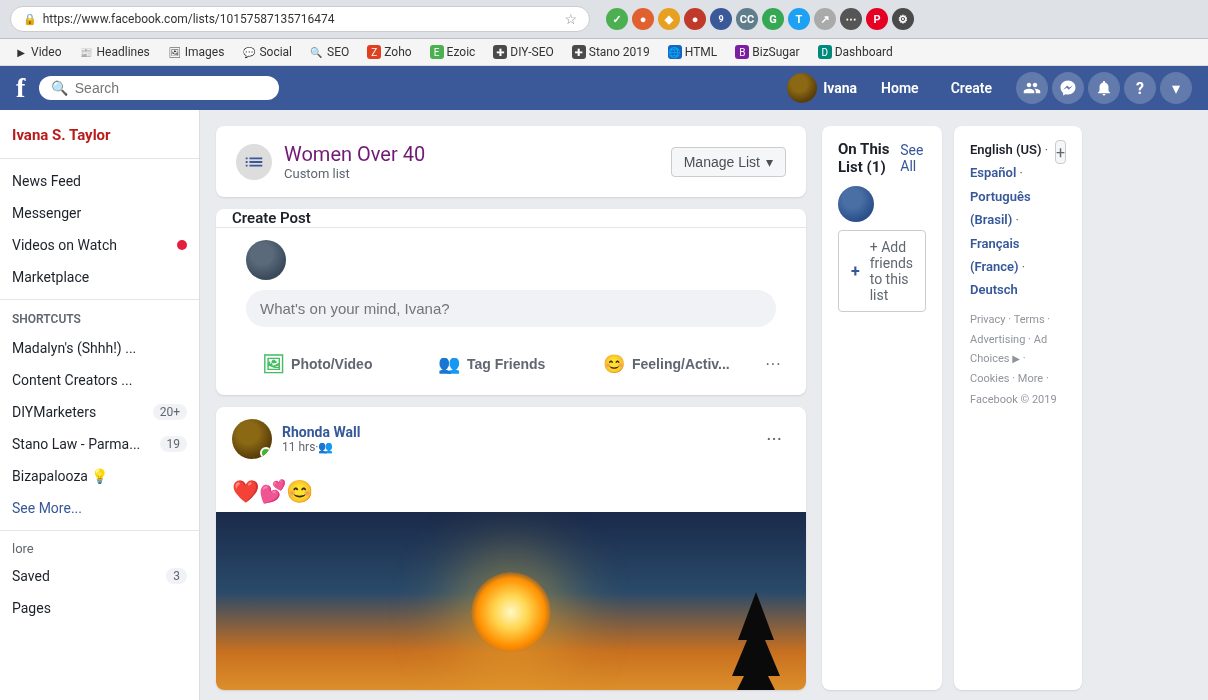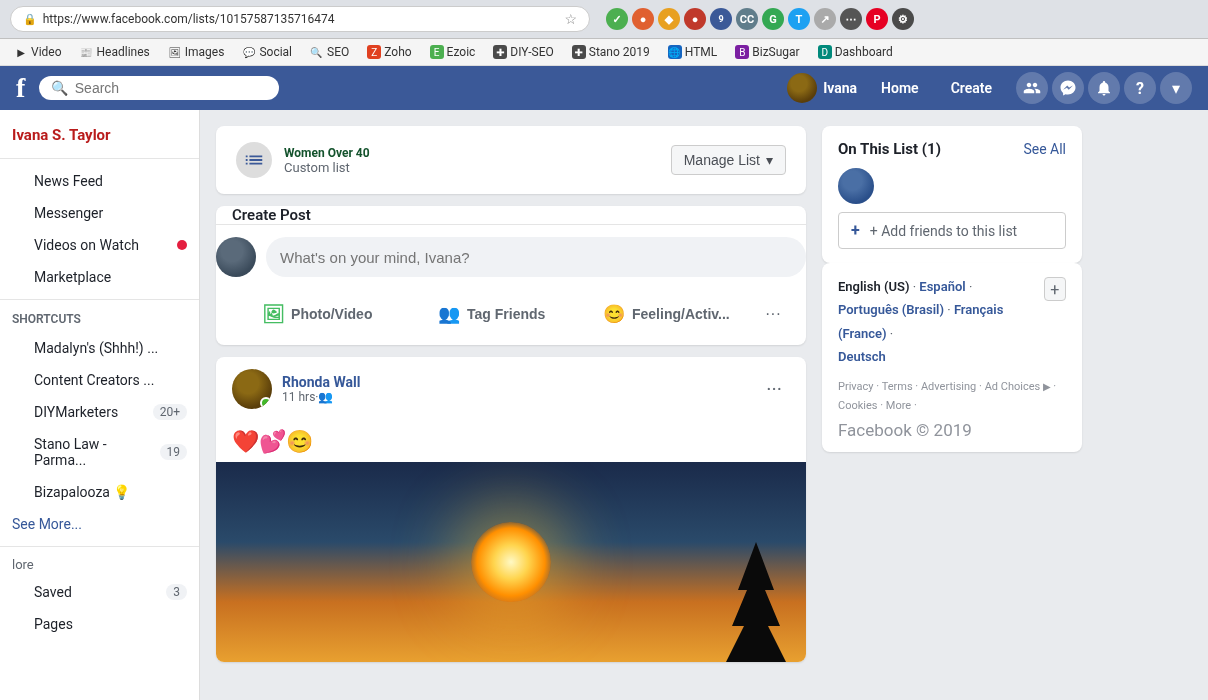--- a/index.html
+++ b/index.html
@@ -32,47 +32,47 @@
     .fb-nav-link { color: white; cursor: pointer; padding: 4px 8px; border-radius: 4px; }
     .fb-nav-icons { display: flex; align-items: center; gap: 4px; }
     .fb-nav-icon-btn { width: 32px; height: 32px; border-radius: 50%; background: rgba(255,255,255,0.2); display: flex; align-items: center; justify-content: center; cursor: pointer; color: white; font-size: 16px; }
 
     
     .fb-main { display: flex; height: calc(700px - 44px - 32px - 28px); overflow: hidden; }
 
     
     .fb-sidebar { width: 200px; background: white; padding: 8px 0; overflow-y: auto; border-right: 1px solid #ddd; flex-shrink: 0; }
     .sidebar-user { padding: 8px 12px; font-size: 15px; font-weight: bold; color: #b91c1c; cursor: pointer; }
-    .sidebar-item { padding: 8px 12px; font-size: 14px; color: #1d2129; cursor: pointer; display: flex; align-items: center; justify-content: space-between; margin-left: 22px; }
+    .sidebar-item { padding: 8px 12px; font-size: 14px; color: #1d2129; cursor: pointer; display: flex; align-items: center; justify-content: space-between; }
     .sidebar-item-label { }
     .sidebar-badge { width: 10px; height: 10px; background: #e41e3f; border-radius: 50%; display: inline-block; }
     .sidebar-divider { height: 1px; background: #e5e5e5; margin: 6px 0; }
     .sidebar-section-title { padding: 6px 12px; font-size: 12px; color: #606770; font-weight: 600; text-transform: uppercase; }
     .sidebar-count { font-size: 12px; color: #606770; background: #f0f2f5; border-radius: 10px; padding: 1px 7px; }
     .see-more { padding: 8px 12px; font-size: 14px; color: #365899; cursor: pointer; }
     .explore-section { padding: 4px 12px; font-size: 13px; color: #606770; }
 
     
     .fb-content { flex: 1; overflow-y: auto; padding: 16px; display: flex; gap: 16px; }
 
     
     .feed-column { flex: 1; max-width: 590px; display: flex; flex-direction: column; gap: 12px; }
 
     
     .page-header { background: white; border-radius: 8px; padding: 16px 20px; display: flex; align-items: center; justify-content: space-between; box-shadow: 0 1px 2px rgba(0,0,0,0.1); }
     .page-header-left { display: flex; align-items: center; gap: 12px; }
     .page-header-icon { width: 36px; height: 36px; border-radius: 50%; background: #ddd; display: flex; align-items: center; justify-content: center; font-size: 18px; }
-    .page-title { font-size: 12px; font-weight: bold; color: #14532d; }
+    .page-title { font-size: 20px; font-weight: normal; color: #701a75; }
     .page-subtitle { font-size: 13px; color: #606770; }
     .manage-list-btn { border: 1px solid #ccc; background: #f5f6f7; border-radius: 4px; padding: 6px 12px; font-size: 14px; cursor: pointer; display: flex; align-items: center; gap: 6px; color: #4b4f56; }
 
     
     .create-post { background: white; border-radius: 8px; box-shadow: 0 1px 2px rgba(0,0,0,0.1); }
     .create-post-header { padding: 0 16px; border-bottom: 1px solid #e5e5e5; font-size: 15px; font-weight: 600; color: #1d2129; }
-    .create-post-body { padding: 12px 0; display: flex; gap: 10px; }
+    .create-post-body { padding: 12px 30px; display: flex; gap: 10px; flex-direction: column; }
     .create-post-avatar { width: 40px; height: 40px; border-radius: 50%; background: #6b7280; overflow: hidden; flex-shrink: 0; }
     .create-post-input { flex: 1; background: #f0f2f5; border: none; border-radius: 20px; padding: 10px 14px; font-size: 15px; color: #606770; cursor: pointer; outline: none; }
     .create-post-actions { display: flex; align-items: center; padding: 6px 16px 12px; gap: 4px; }
     .post-action-btn { display: flex; align-items: center; gap: 6px; padding: 8px 14px; border-radius: 4px; cursor: pointer; font-size: 14px; font-weight: 600; color: #606770; border: none; background: transparent; flex: 1; justify-content: center; }
     .post-action-more { width: 34px; height: 34px; border-radius: 50%; background: transparent; border: none; cursor: pointer; display: flex; align-items: center; justify-content: center; font-size: 16px; color: #606770; }
 
     
     .post-card { background: white; border-radius: 8px; box-shadow: 0 1px 2px rgba(0,0,0,0.1); overflow: hidden; }
     .post-header { padding: 12px 16px; display: flex; align-items: center; justify-content: space-between; }
     .post-user { display: flex; align-items: center; gap: 10px; }
@@ -80,40 +80,40 @@
     .online-dot { width: 12px; height: 12px; background: #42b72a; border-radius: 50%; position: absolute; bottom: 0; right: 0; border: 2px solid white; }
     .post-name { font-size: 14px; font-weight: bold; color: #365899; }
     .post-meta { font-size: 12px; color: #606770; display: flex; align-items: center; }
     .post-more { color: #606770; cursor: pointer; font-size: 20px; padding: 4px 8px; border-radius: 4px; }
     .post-reactions { padding: 8px 16px; font-size: 22px; }
     .post-image { width: 100%; height: 200px; background: linear-gradient(180deg, #1a2a4a 0%, #2a4a6a 40%, #c87020 70%, #e8a030 100%); display: flex; align-items: center; justify-content: center; position: relative; overflow: hidden; }
     .sun-glow { width: 80px; height: 80px; background: radial-gradient(circle, #fff9c4 0%, #ffd54f 30%, #ff8f00 60%, transparent 80%); border-radius: 50%; position: absolute; bottom: 30%; left: 50%; transform: translateX(-50%); box-shadow: 0 0 60px 20px rgba(255,200,50,0.4); }
     .tree-silhouette { position: absolute; bottom: 0; right: 20px; width: 60px; height: 120px; background: #0a0a0a; clip-path: polygon(50% 0%, 20% 40%, 35% 40%, 10% 70%, 30% 70%, 0% 100%, 100% 100%, 70% 70%, 90% 70%, 65% 40%, 80% 40%); }
 
     
-    .right-sidebar { width: 260px; flex-shrink: 0; display: flex; flex-direction: column; }
+    .right-sidebar { width: 260px; flex-shrink: 0; display: flex; flex-direction: row; gap: 12px; }
     .right-panel { background: white; border-radius: 8px; box-shadow: 0 1px 2px rgba(0,0,0,0.1); padding: 14px 16px; }
     .on-list-header { display: flex; align-items: center; justify-content: space-between; margin-bottom: 10px; }
     .on-list-title { font-size: 15px; font-weight: bold; color: #1d2129; }
     .see-all-link { font-size: 14px; color: #365899; cursor: pointer; }
     .list-member { display: flex; align-items: center; gap: 8px; margin-bottom: 8px; }
     .list-member-avatar { width: 36px; height: 36px; border-radius: 50%; background: #6b7280; overflow: hidden; }
     .add-friends-input { border: 1px solid #ccc; border-radius: 4px; padding: 8px 12px; width: 100%; font-size: 14px; color: #606770; display: flex; align-items: center; gap: 6px; cursor: text; margin-top: 6px; }
     .add-friends-placeholder { color: #606770; font-size: 14px; }
     .add-icon { color: #365899; font-weight: bold; font-size: 16px; margin-right: 4px; }
 
     
     .language-panel { background: white; border-radius: 8px; box-shadow: 0 1px 2px rgba(0,0,0,0.1); padding: 12px 16px; }
     .lang-links { font-size: 13px; color: #606770; line-height: 1.8; }
     .lang-link { color: #365899; cursor: pointer; font-weight: 600; }
     .lang-current { color: #1d2129; font-weight: 600; }
     .lang-add-btn { float: right; width: 24px; height: 24px; border-radius: 4px; border: 1px solid #ccc; background: #f5f6f7; display: flex; align-items: center; justify-content: center; cursor: pointer; font-size: 16px; color: #606770; margin-top: 2px; }
     .footer-links { font-size: 11px; color: #90949c; line-height: 1.8; margin-top: 8px; }
     .footer-link { color: #90949c; cursor: pointer; }
-    .footer-copyright { margin-top: 4px; color: #90949c; font-size: 17px; }
+    .footer-copyright { margin-top: 4px; color: #90949c; font-size: 11px; }
 
     
     .avatar-rhonda { background: radial-gradient(circle at 40% 35%, #8b6914 30%, #5a3e0a 70%); }
     .avatar-list { background: radial-gradient(circle at 40% 35%, #4a6fa5 30%, #2a4f8a 70%); }
     .avatar-create { background: radial-gradient(circle at 40% 35%, #5a6a7a 30%, #3a4a5a 70%); }
   </style>
 </head>
 <body>
 
 <div class="browser-bar">

